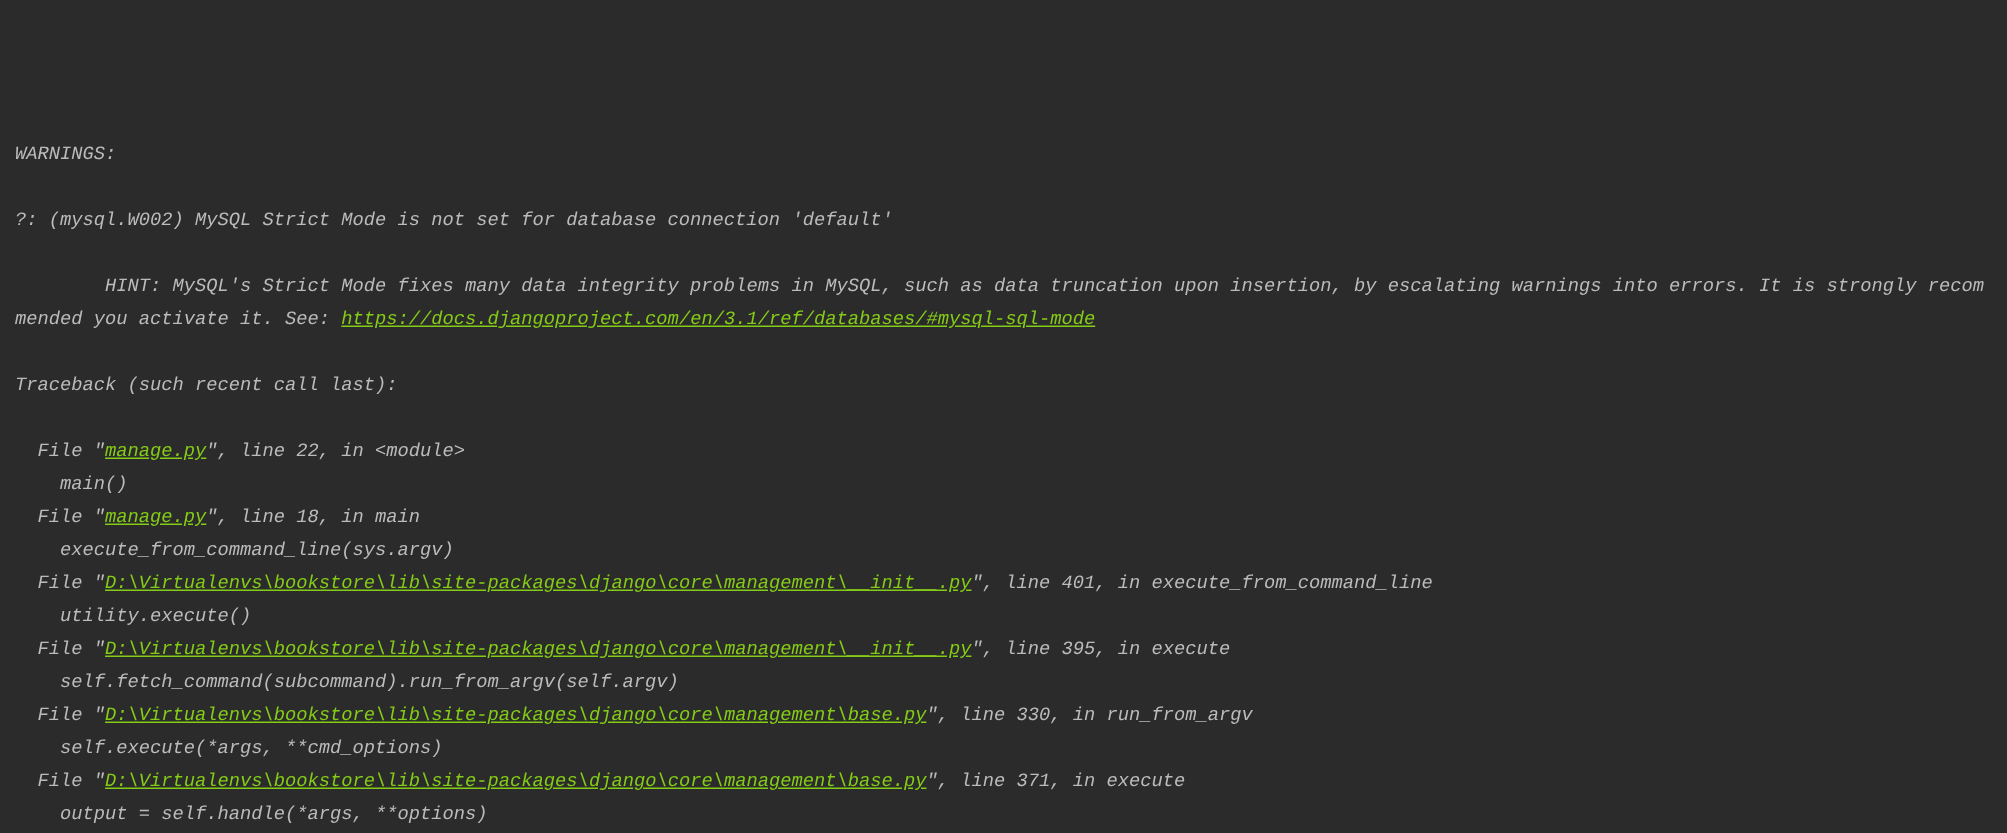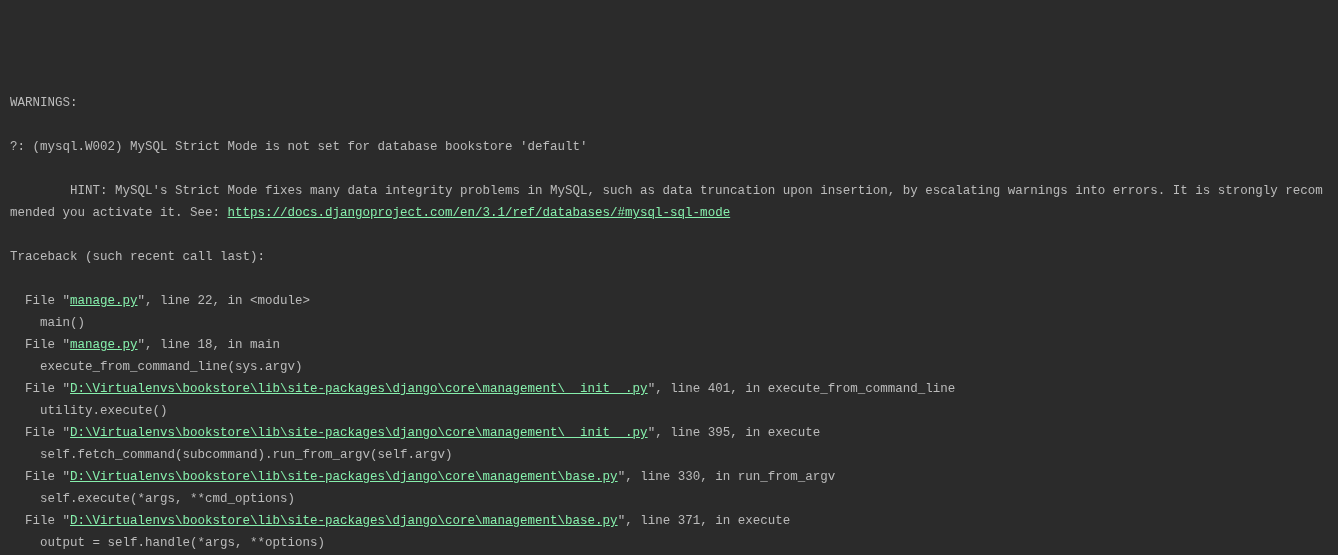--- a/index.html
+++ b/index.html
@@ -1,41 +1,41 @@
 <!DOCTYPE html>
 <html><head>
 <meta charset="utf-8">
 <style>
-  * { margin: 0; padding: 0; box-sizing: border-box; }
+  * { margin: 0; padding: 0; box-sizing: border-box; font-style: italic; }
   body {
     background: #2b2b2b;
     color: #bbbbbb;
     font-family: "Consolas", "Monaco", "Courier New", monospace;
     font-size: 12.5px;
     line-height: 22px;
     width: 1338px;
     height: 555px;
     overflow: hidden;
     padding: 4px 10px 0 10px;
     white-space: pre-wrap;
     word-break: break-all;
   }
   .line { display: block; }
   .link {
-    color: #86efac;
+    color: #84cc16;
     text-decoration: underline;
     cursor: pointer;
   }
 </style>
 </head>
 <body>
 
 
 
 <span class="line">WARNINGS:</span>
-<span class="line">?: (mysql.W002) MySQL Strict Mode is not set for database bookstore 'default'</span>
+<span class="line">?: (mysql.W002) MySQL Strict Mode is not set for database connection 'default'</span>
 <span class="line"><span>        HINT: MySQL's Strict Mode fixes many data integrity problems in MySQL, such as data truncation upon insertion, by escalating warnings into errors. It is strongly recommended you activate it. See: </span><span class="link">https://docs.djangoproject.com/en/3.1/ref/databases/#mysql-sql-mode</span></span>
 <span class="line">Traceback (such recent call last):</span>
 <div id="frames"><span class="line"><span>  File "</span><span class="link">manage.py</span><span>", line 22, in &lt;module&gt;</span></span><span class="line">    main()</span><span class="line"><span>  File "</span><span class="link">manage.py</span><span>", line 18, in main</span></span><span class="line">    execute_from_command_line(sys.argv)</span><span class="line"><span>  File "</span><span class="link">D:\Virtualenvs\bookstore\lib\site-packages\django\core\management\__init__.py</span><span>", line 401, in execute_from_command_line</span></span><span class="line">    utility.execute()</span><span class="line"><span>  File "</span><span class="link">D:\Virtualenvs\bookstore\lib\site-packages\django\core\management\__init__.py</span><span>", line 395, in execute</span></span><span class="line">    self.fetch_command(subcommand).run_from_argv(self.argv)</span><span class="line"><span>  File "</span><span class="link">D:\Virtualenvs\bookstore\lib\site-packages\django\core\management\base.py</span><span>", line 330, in run_from_argv</span></span><span class="line">    self.execute(*args, **cmd_options)</span><span class="line"><span>  File "</span><span class="link">D:\Virtualenvs\bookstore\lib\site-packages\django\core\management\base.py</span><span>", line 371, in execute</span></span><span class="line">    output = self.handle(*args, **options)</span><span class="line"></span></div>
 
 
 
 
 
 </body></html>

